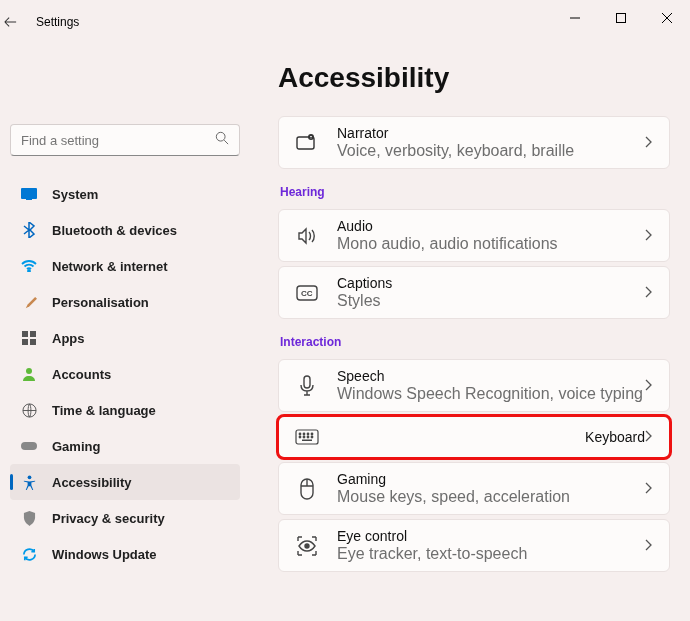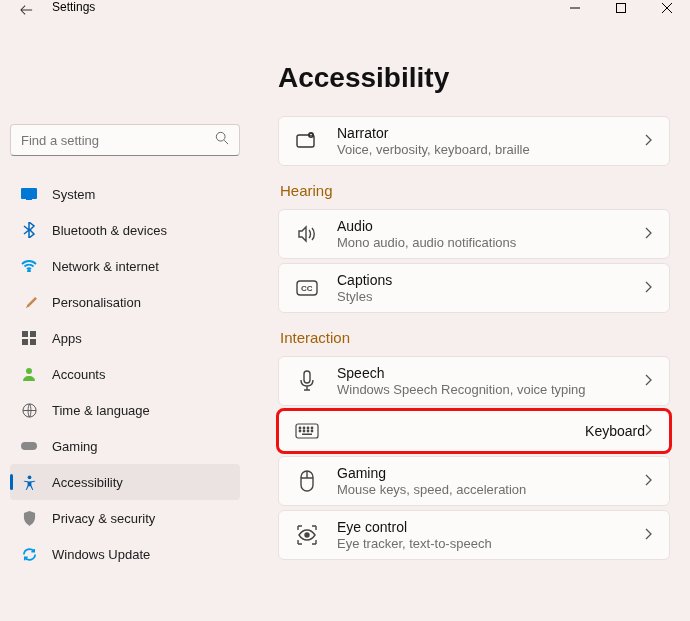--- a/index.html
+++ b/index.html
@@ -1,45 +1,45 @@
 <!DOCTYPE html>
 <html><head>
   <meta charset="utf-8">
   <style>
     * { box-sizing: border-box; margin: 0; padding: 0; font-family: "Segoe UI", -apple-system, sans-serif; }
     body { width: 690px; height: 621px; background: #f6efee; overflow: hidden; }
     
-    .titlebar { display: flex; height: 44px; padding: 0 0 0 16px; }
+    .titlebar { display: flex; align-items: center; height: 44px; padding: 0 0 0 0; }
     .back-btn { width: 20px; height: 20px; display: flex; align-items: center; justify-content: center; cursor: pointer; color: #333; margin-right: 16px; }
     .app-title { font-size: 12px; color: #000; }
     .win-controls { margin-left: auto; display: flex; }
     .win-btn { width: 46px; height: 32px; display: flex; align-items: center; justify-content: center; color: #000; cursor: pointer; margin-top: -8px; }
     
     .layout { display: flex; height: calc(100% - 44px); }
     .sidebar { width: 250px; padding: 0 10px; }
     .search-box { display: flex; align-items: center; background: #fdfbfa; border: 1px solid #d6cfce; border-radius: 4px; height: 32px; padding: 9px 10px; margin: 80px 0 20px 0; border-bottom: 1.5px solid #888; }
     .search-input { border: none; outline: none; background: transparent; flex: 1; font-size: 13px; color: #666; }
     .search-icon { color: #555; }
     
-    .nav-list { list-style: none; }
+    .nav-list { list-style: none; font-weight: bold; }
     .nav-item { display: flex; align-items: center; height: 36px; padding: 0 10px; border-radius: 4px; cursor: pointer; color: #202020; font-size: 13px; position: relative; }
     .nav-item.active { background: #ebe3e2; }
     .nav-item.active::before { content: ''; position: absolute; left: 0; top: 10px; bottom: 10px; width: 3px; background: #0067c0; border-radius: 2px; }
     .nav-icon { width: 18px; height: 18px; margin-right: 14px; display: flex; align-items: center; justify-content: center; font-size: 15px; }
     
     .main { flex: 1; padding: 0 20px 0 28px; overflow-y: auto; }
     .page-title { font-size: 28px; font-weight: 600; color: #111; margin: 18px 0 22px 0; }
-    .section-heading { font-size: 15px; font-weight: 400; color: #a16207; margin: 16px 0 10px 2px; }
+    .section-heading { font-size: 12px; font-weight: 700; color: #6d28d9; margin: 16px 0 10px 2px; }
     
     .card { background: #fdfbfa; border: 1px solid #e9e1e0; border-radius: 6px; display: flex; align-items: center; padding: 8px 16px; margin-bottom: 4px; cursor: pointer; }
     .card.highlight { outline: 3px solid #e11; outline-offset: -1px; text-align: right; }
     .card-icon { width: 24px; height: 24px; margin-right: 18px; color: #444; display: flex; align-items: center; justify-content: center; }
     .card-body { flex: 1; }
     .card-title { font-size: 14px; color: #111; }
-    .card-sub { font-size: 13px; color: #6e6e6e; margin-top: 1px; }
+    .card-sub { font-size: 16px; color: #6e6e6e; margin-top: 1px; }
     .chevron { color: #555; }
   </style>
 </head>
 <body>
 
 <div class="titlebar">
   <div class="back-btn">
     <svg width="14" height="14" viewBox="0 0 16 16">
         <path d="M15 8H2m0 0l5-5M2 8l5 5" stroke="currentColor" stroke-width="1.2" fill="none"></path>
       </svg>

